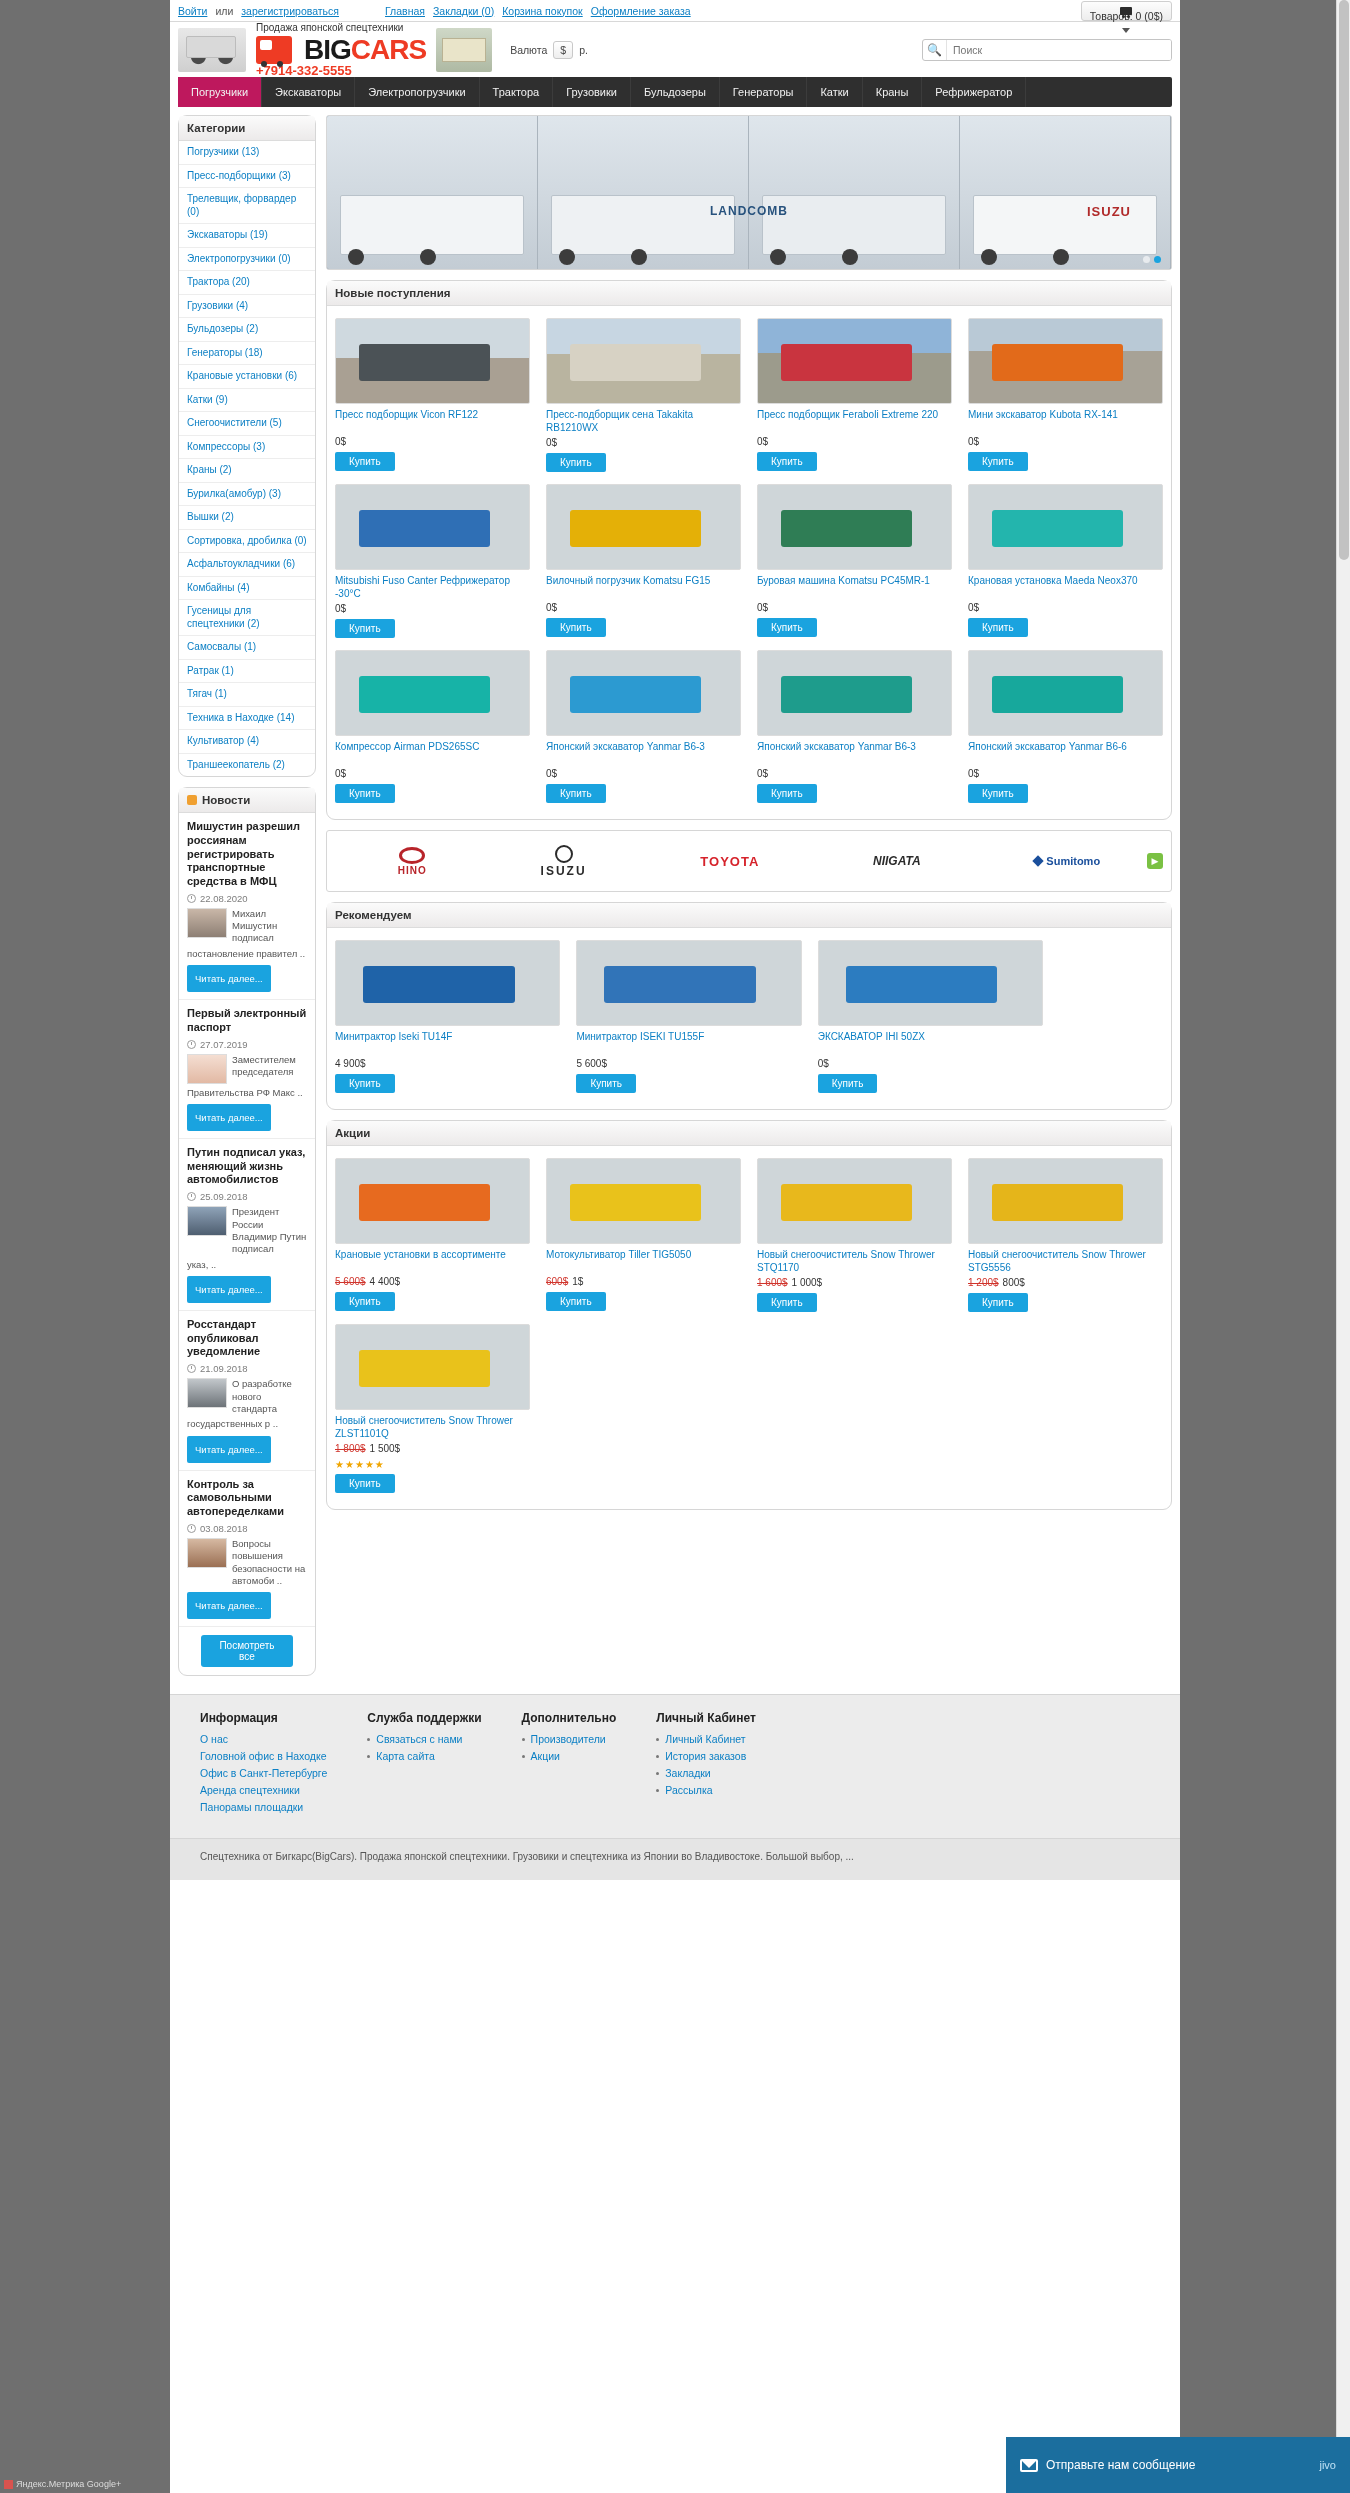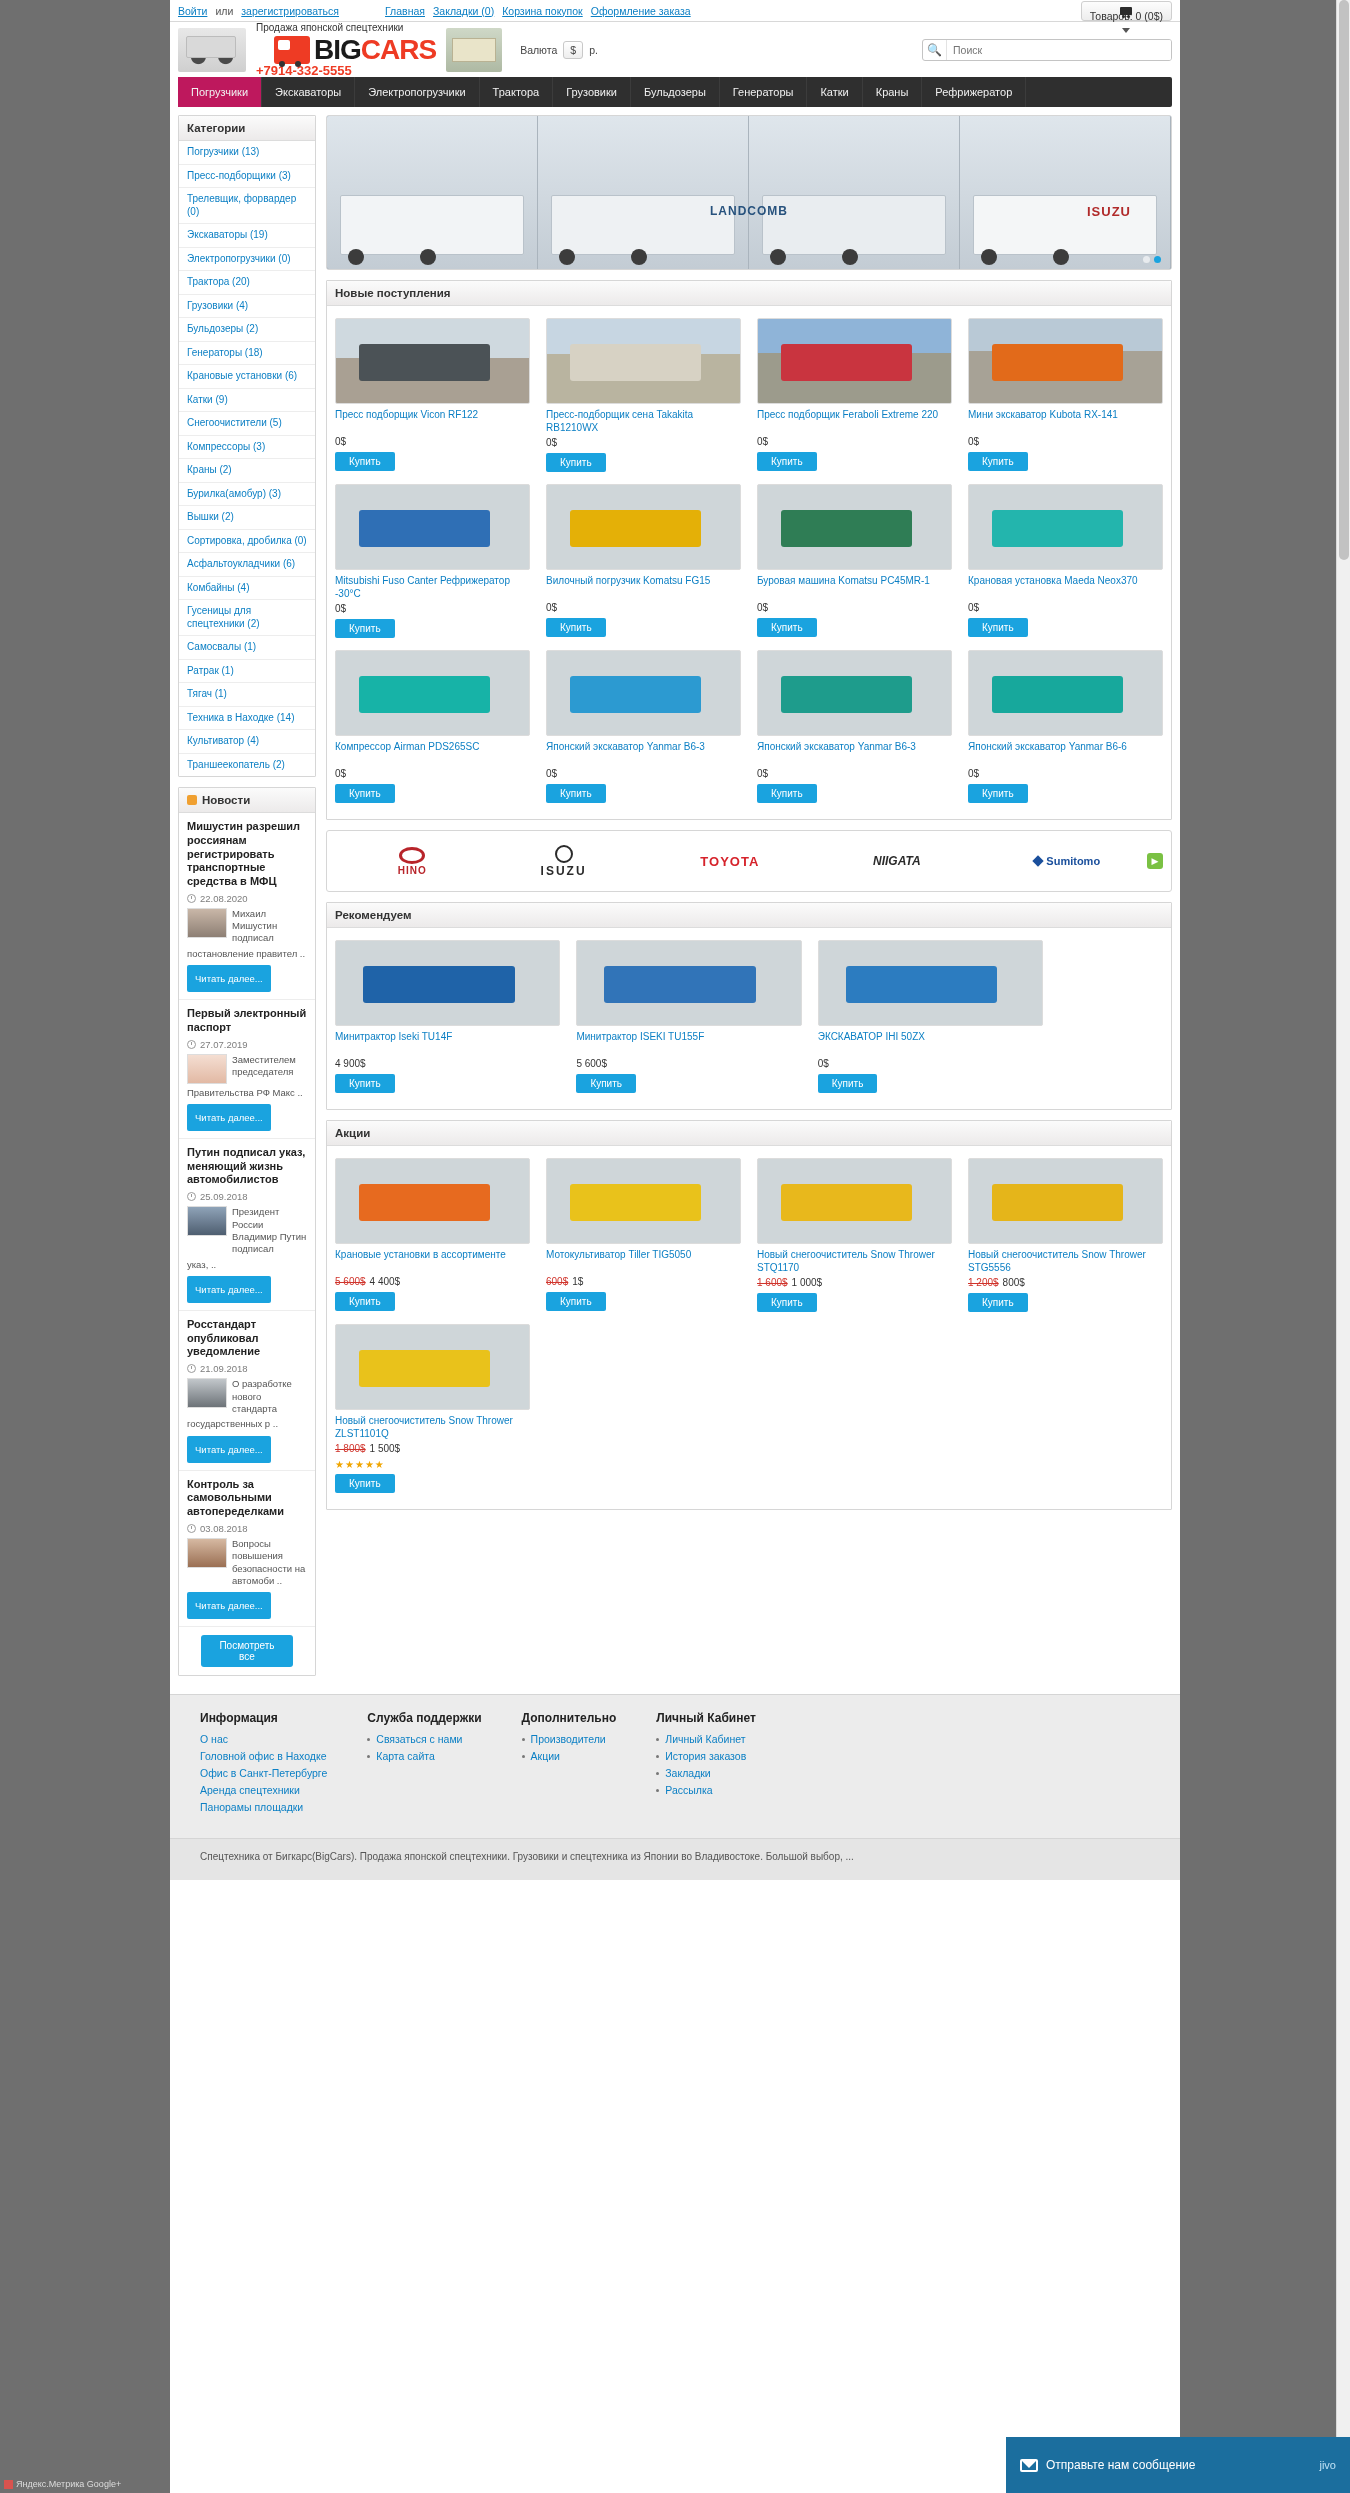--- a/index.html
+++ b/index.html
@@ -70,21 +70,21 @@
       radial-gradient(circle at 70% 65%, #4a4a4a 0 7px, transparent 8px),
       linear-gradient(#e8e8e8,#cfcfcf);
     position:relative; overflow:hidden;
   }
   .hdr-photo:after{
     content:""; position:absolute; left:8px; top:8px; width:48px;height:20px;
     background:#d9d9d9; border:1px solid #bcbcbc; border-radius:2px;
   }
   .logo-wrap { display:flex; flex-direction:column; }
   .logo-tag { font-size:10px; color:#333; margin-bottom:1px; }
-  .logo-main { display:flex; align-items:center; gap:4px;margin-left:18px; }
+  .logo-main { display:flex; align-items:center; gap:12px; }
   .logo-truck {
     width:36px;height:28px;background:#ee3b24;border-radius:3px;position:relative;
   }
   .logo-truck:before{
     content:"";position:absolute;left:4px;top:4px;width:12px;height:10px;background:#fff;border-radius:2px;
   }
   .logo-truck:after{
     content:"";position:absolute;left:5px;bottom:-3px;width:6px;height:6px;border-radius:50%;
     background:#333;box-shadow:16px 0 0 #333;
   }
@@ -134,21 +134,21 @@
     color:#f1f1f1;font-size:11px;display:flex;align-items:center;padding:0 13px;
     border-right:1px solid #3c3c3c;
   }
   .nav a:first-child{background:#be185d;}
 
   
   .content { display:flex; gap:10px; padding:8px; align-items:flex-start; }
   .sidebar { width:138px; flex:0 0 138px; }
   .main { flex:1; }
 
-  .panel { border:1px solid #d6d6d6; border-radius:1px; background:#fff; margin-bottom:10px; }
+  .panel { border:1px solid #d6d6d6; border-radius:9px; background:#fff; margin-bottom:10px; }
   .panel-head {
     background:linear-gradient(#fbfbfb,#eceaea);
     border-bottom:1px solid #dcdcdc;
     padding:6px 8px; font-size:11.5px; font-weight:bold; color:#333;
     display:flex;align-items:center;gap:5px;border-radius:3px 3px 0 0;
   }
   .cat-list { list-style:none;margin:0;padding:0; }
   .cat-list li { border-bottom:1px solid #ededed; }
   .cat-list li:last-child{border-bottom:none;}
   .cat-list a { display:block;padding:5px 8px;font-size:10px;color:#0b7fc4;line-height:1.25; }

